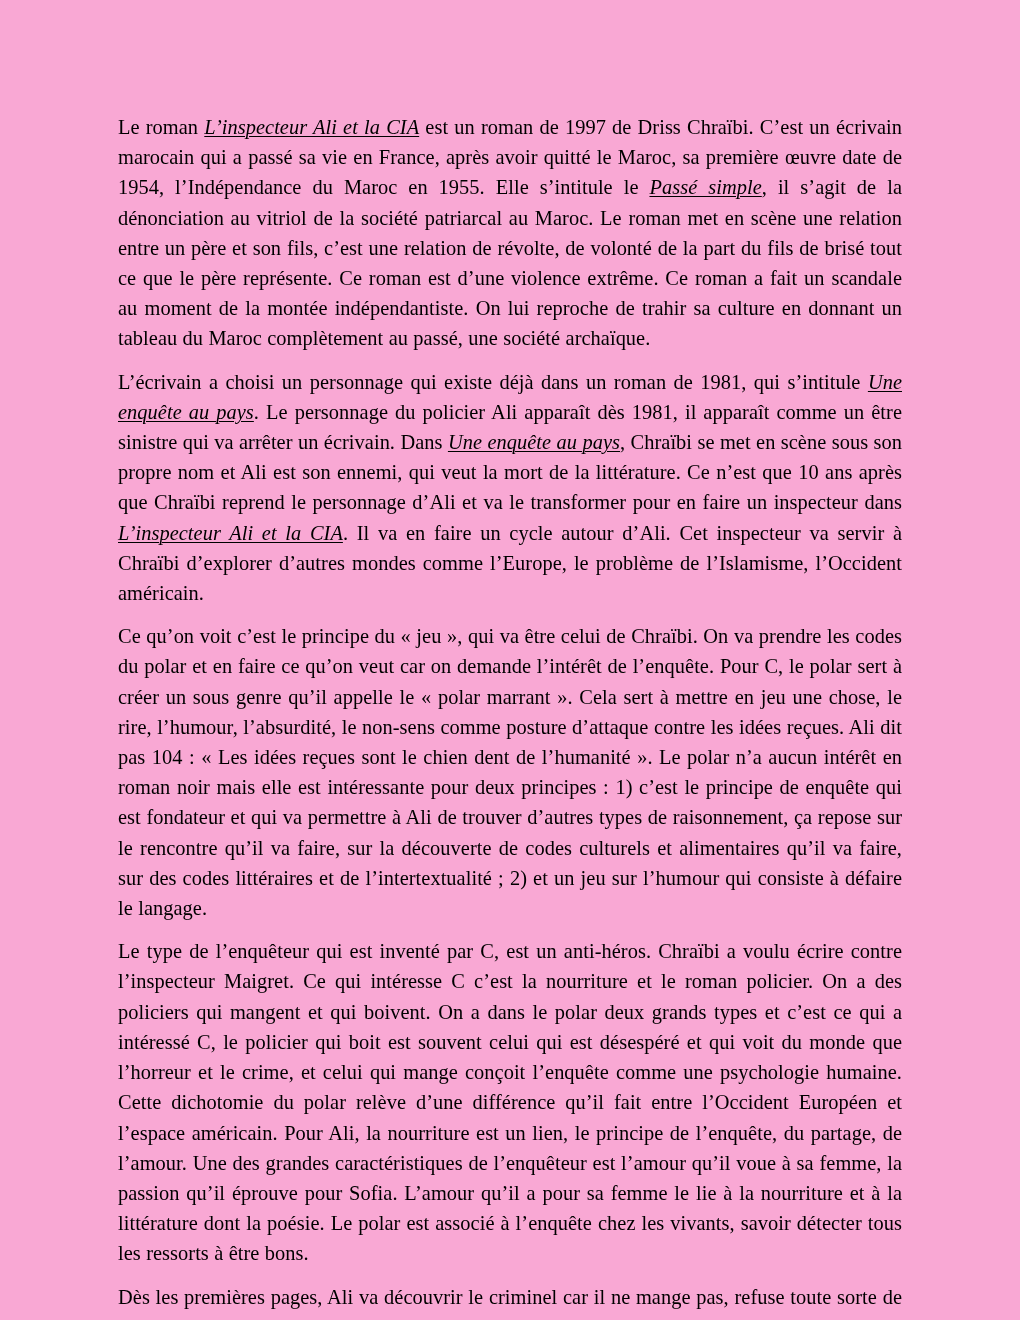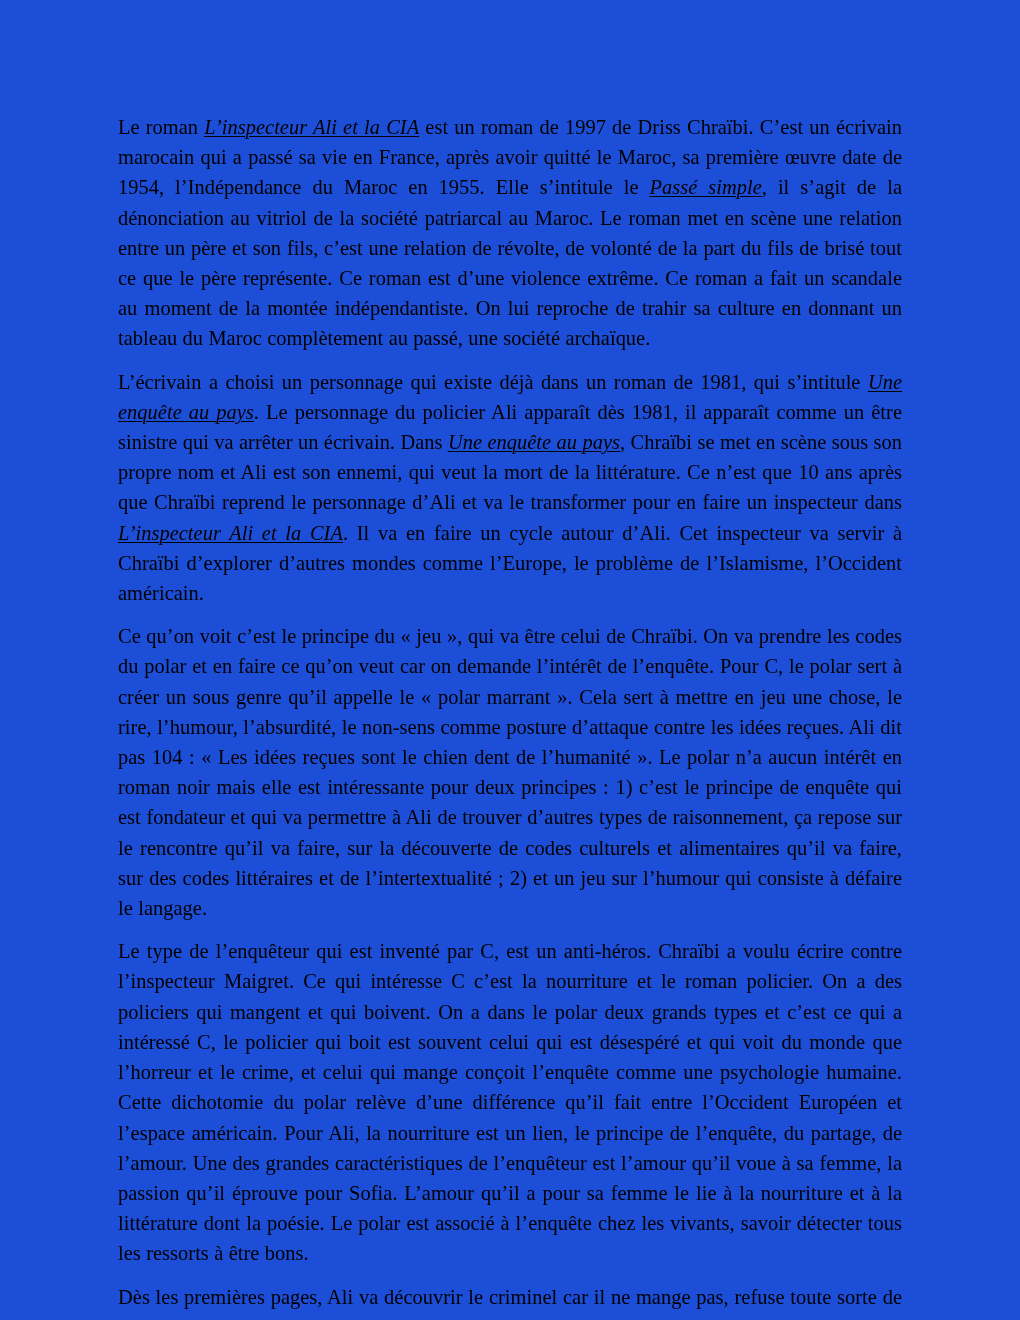--- a/index.html
+++ b/index.html
@@ -50,21 +50,21 @@
   .work-title {
     font-style: italic;
     text-decoration: underline;
     text-underline-offset: 2px;
     text-decoration-thickness: 1px;
   }
 </style>
 </head>
 <body style="background: rgb(255, 255, 255);">
 
-<div class="page" style="background: #1d4ed8; color: rgb(0, 0, 0);">
+<div class="page" style="background: #f9a8d4; color: rgb(0, 0, 0);">
   <div class="text-column" id="text-column">
 
   <p class="para"><span>Le roman </span><span class="work-title">L’inspecteur Ali et la CIA</span><span> est un roman de 1997 de Driss Chraïbi. C’est un écrivain marocain qui a passé sa vie en France, après avoir quitté le Maroc, sa première œuvre date de 1954, l’Indépendance du Maroc en 1955. Elle s’intitule le </span><span class="work-title">Passé simple</span><span>, il s’agit de la dénonciation au vitriol de la société patriarcal au Maroc. Le roman met en scène une relation entre un père et son fils, c’est une relation de révolte, de volonté de la part du fils de brisé tout ce que le père représente. Ce roman est d’une violence extrême. Ce roman a fait un scandale au moment de la montée indépendantiste. On lui reproche de trahir sa culture en donnant un tableau du Maroc complètement au passé, une société archaïque.</span></p>
       <p class="para"><span>L’écrivain  a choisi un personnage qui existe déjà dans un roman de 1981, qui s’intitule </span><span class="work-title">Une enquête au pays</span><span>. Le personnage du policier Ali apparaît dès 1981, il apparaît comme un être sinistre qui va arrêter un écrivain. Dans </span><span class="work-title">Une enquête au pays</span><span>, Chraïbi se met en scène sous son propre nom et Ali est son ennemi, qui veut la mort de la littérature. Ce n’est que 10 ans après que Chraïbi reprend le personnage d’Ali et va le transformer pour en faire un inspecteur dans </span><span class="work-title">L’inspecteur Ali et la CIA</span><span>. Il va en faire un cycle autour d’Ali. Cet inspecteur va servir à Chraïbi d’explorer d’autres mondes comme l’Europe, le problème de l’Islamisme, l’Occident américain.</span></p>
       <p class="para"><span>Ce qu’on voit c’est le principe du « jeu », qui va être celui de Chraïbi. On va prendre les codes du polar et en faire ce qu’on veut car on demande l’intérêt de l’enquête. Pour C, le polar sert à créer un sous genre qu’il appelle le « polar marrant ». Cela sert à mettre en jeu une chose, le rire, l’humour, l’absurdité, le non-sens comme posture d’attaque contre les idées reçues. Ali dit pas 104 : « Les idées reçues sont le chien dent de l’humanité ». Le polar n’a aucun intérêt en roman noir mais elle est intéressante pour deux principes : 1) c’est le principe de enquête qui est fondateur et qui va permettre à Ali de trouver d’autres types de raisonnement, ça repose sur le rencontre qu’il va faire, sur la découverte de codes culturels et alimentaires qu’il va faire, sur des codes littéraires et de l’intertextualité ; 2) et un jeu sur l’humour qui consiste à défaire le langage.</span></p>
       <p class="para"><span>Le type de l’enquêteur qui est inventé par C, est un anti-héros. Chraïbi a voulu écrire contre l’inspecteur Maigret. Ce qui intéresse C c’est la nourriture et le roman policier. On a des policiers qui mangent et qui boivent. On a dans le polar deux grands types et c’est ce qui a intéressé C, le policier qui boit est souvent celui qui est désespéré et qui voit du monde que l’horreur et le crime, et celui qui mange conçoit l’enquête comme une psychologie humaine. Cette dichotomie du polar relève d’une différence qu’il fait entre l’Occident Européen et l’espace américain. Pour Ali, la nourriture est un lien, le principe de l’enquête, du partage, de l’amour. Une des grandes caractéristiques de l’enquêteur est l’amour qu’il voue à sa femme, la passion qu’il éprouve pour Sofia. L’amour qu’il a pour sa femme le lie à la nourriture et à la littérature dont la poésie. Le polar est associé à l’enquête chez les vivants, savoir détecter tous les ressorts à être bons.</span></p>
       <p class="para"><span>Dès les premières pages, Ali va découvrir le criminel car il ne mange pas, refuse toute sorte de plaisir. Le crime est démasqué par les idées reçues de l’américain incapable d’imaginer qu’un vendeur de poisson puisse être un espion et l’incapacité de l’américain à manger. On comprend que la nourriture aide à rentrer dans le fonctionnement de l’Autre tout comme la poésie. Ali a 3 refrains qui ponctuent le texte. Ce qui ne ment pas est la réciprocité du sentiment amoureux et</span></p>
     </div>
 </div>
 

